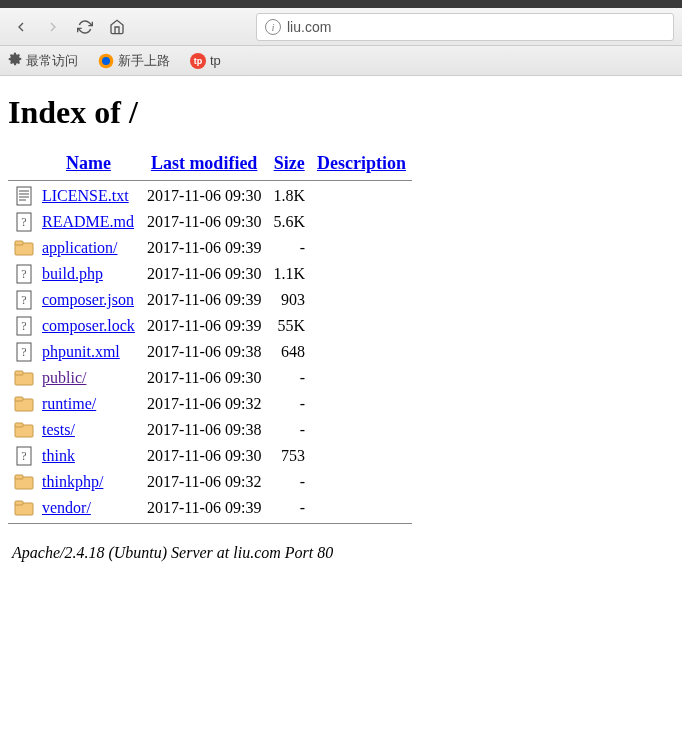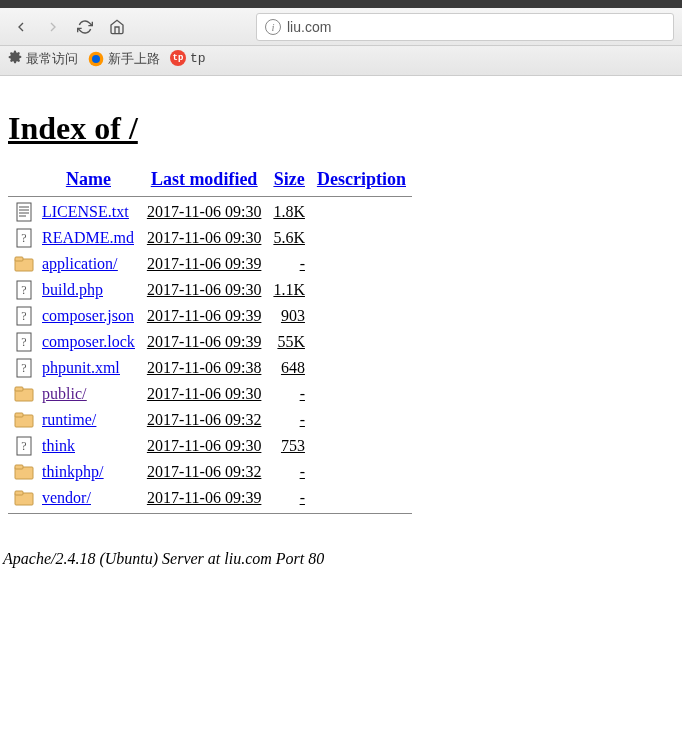--- a/index.html
+++ b/index.html
@@ -46,50 +46,49 @@
       margin-right: 6px;
       font-family: Georgia, serif;
       font-style: italic;
     }
     .url-text { color: #555; font-size: 14px; }
     
     .bookmarks-bar {
       background: linear-gradient(#f0f0f0, #e5e5e5);
       padding: 4px 8px;
       display: flex;
-      align-items: flex-start;
-      gap: 10px;
+      align-items: center;
+      gap: 20px;
       border-bottom: 1px solid #ccc;
       height: 30px;
       font-size: 13px;
-      font-family: Liberation Mono, monospace;
     }
     .bookmark-item { display: flex; align-items: center; gap: 4px; color: #444; }
     .gear-icon svg { width: 14px; height: 14px; fill: #555; }
     .ff-icon { width: 16px; height: 16px; }
     .tp-icon { width: 16px; height: 16px; background: #e43; border-radius: 50%; display: flex; align-items: center; justify-content: center; color: #fff; font-size: 9px; font-weight: bold; }
     
     
-    .content { padding: 24px 8px; font-family: "Times New Roman", serif; text-decoration: underline; }
+    .content { padding: 8px 8px; font-family: "Times New Roman", serif; }
     h1 { font-size: 32px; font-weight: bold; margin: 10px 0 18px 0; }
     
     table { border-collapse: collapse; }
     th { padding: 4px 6px; }
     th a { color: #0000ee; text-decoration: underline; font-weight: bold; font-size: 18px; }
     td { padding: 3px 6px; font-size: 16px; vertical-align: middle; }
     td a { color: #0000ee; text-decoration: underline; }
     td a.visited { color: #551a8b; }
     .icon-cell { width: 22px; padding-right: 2px; }
     .file-icon { width: 20px; height: 20px; display: block; }
     .size-col { text-align: right; margin-top: 16px; }
     .date-col { white-space: nowrap; }
     hr { border: none; border-top: 1px solid #888; margin: 2px 0; }
     .hr-row td { padding: 0; }
     
-    .footer { font-style: italic; margin-top: 10px; font-family: "Times New Roman", serif; font-size: 16px; padding-left: 3px; }
+    .footer { font-style: italic; margin-top: 10px; font-family: "Times New Roman", serif; font-size: 16px; padding-left: 12px; }
   </style>
 </head>
 <body>
 
 <div class="browser-top"></div>
 
 <div class="browser-toolbar">
   <div class="nav-btn">
     <svg viewBox="0 0 24 24" fill="none" stroke="#555" stroke-width="2">
         <path d="M15 18l-6-6 6-6"></path>
@@ -269,20 +268,32 @@
             </svg>
           </td>
           <td><a href="#">runtime/</a></td>
           <td class="date-col">2017-11-06 09:32</td>
           <td class="size-col">-</td>
           <td></td>
         </tr>
         <tr>
           <td class="icon-cell">
             <svg class="file-icon" viewBox="0 0 20 20">
+              <rect x="1" y="5" width="18" height="12" rx="1" fill="#f4c77b" stroke="#c89b4a"></rect>
+              <rect x="1" y="3" width="8" height="4" rx="1" fill="#f4c77b" stroke="#c89b4a"></rect>
+            </svg>
+          </td>
+          <td><a href="#">tests/</a></td>
+          <td class="date-col">2017-11-06 09:38</td>
+          <td class="size-col">-</td>
+          <td></td>
+        </tr>
+        <tr>
+          <td class="icon-cell">
+            <svg class="file-icon" viewBox="0 0 20 20">
               <rect x="3" y="1" width="14" height="18" fill="#fff" stroke="#555"></rect>
               <text x="10" y="14" text-anchor="middle" font-size="12" fill="#555" font-family="serif">?</text>
             </svg>
           </td>
           <td><a href="#">think</a></td>
           <td class="date-col">2017-11-06 09:30</td>
           <td class="size-col">753</td>
           <td></td>
         </tr>
         <tr>

